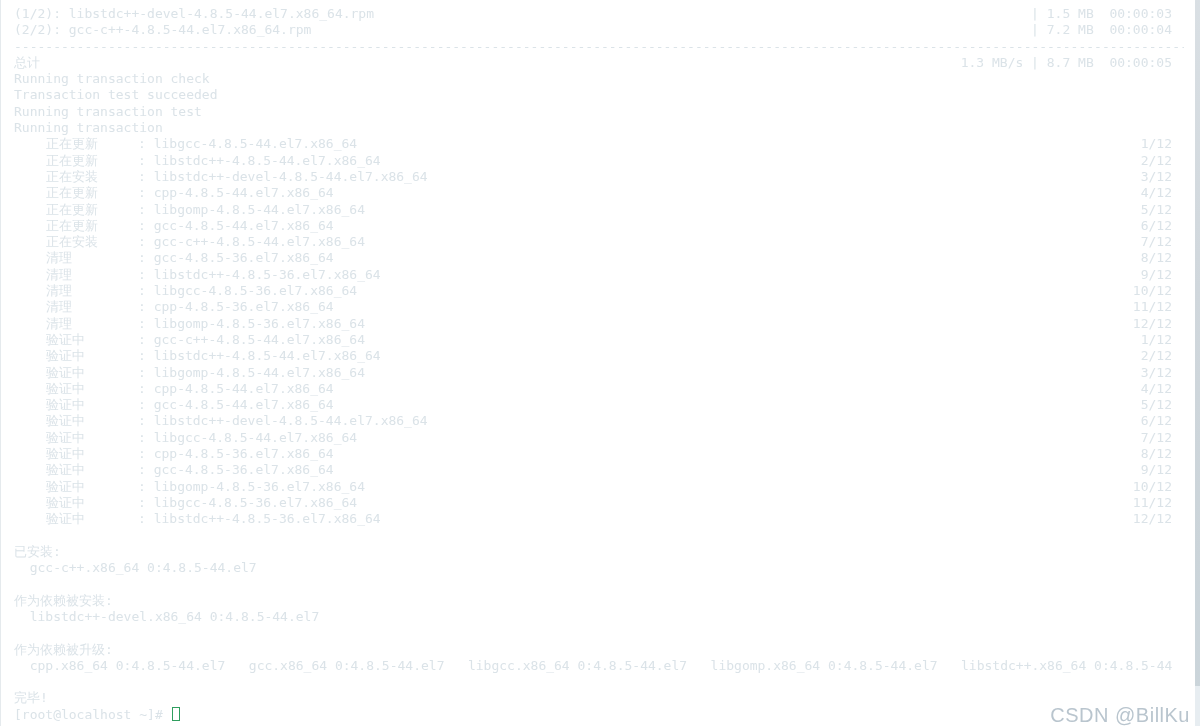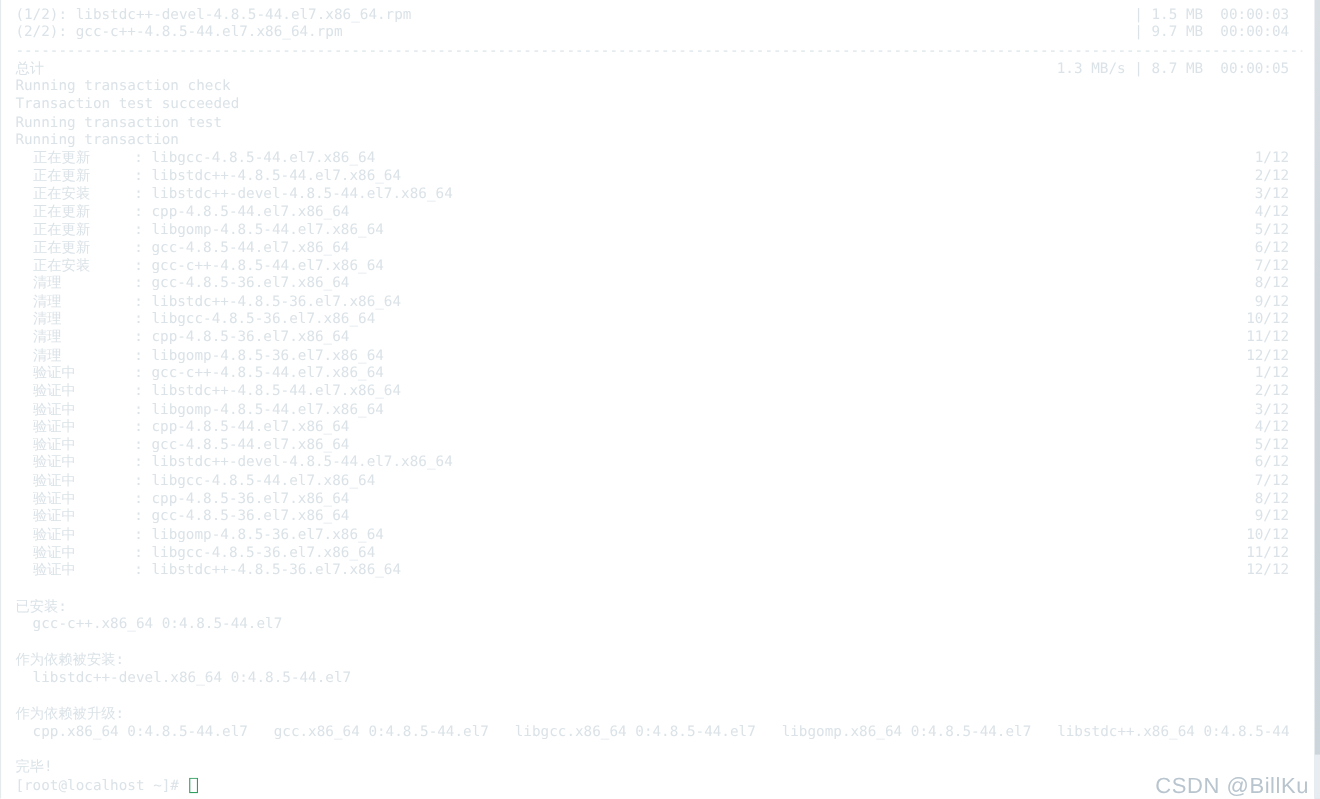--- a/index.html
+++ b/index.html
@@ -25,21 +25,21 @@
   }
   .term-body {
     position: absolute; left: 0; top: 0;
     width: 100%; height: 100%;
     padding: 6px 28px 0 14px;
     box-sizing: border-box;
     cursor: text;
   }
   .row { display: flex; white-space: pre; overflow: hidden; }
   .row .l { white-space: pre; text-align: right; }
-  .row .lab { flex: none; margin-left: 16px; width: 92px; white-space: pre; }
+  .row .lab { flex: none; margin-left: 32px; width: 92px; white-space: pre; }
   .row .name { white-space: pre; }
   .row .num { margin-left: auto; white-space: pre; text-align: left; }
   .row.rule { margin-right: -12px; }
   .cursor {
     display: inline-block;
     width: 8px; height: 14px;
     border: 1px solid #2f9e5f;
     vertical-align: -2px;
     margin-left: 1px;
     box-sizing: border-box;
@@ -64,21 +64,21 @@
     color: #b9c5ce;
     text-align: right;
   }
 </style>
 </head>
 <body>
 
 <div class="terminal">
   <div class="term-body" id="term-body">
       <div class="row"><span class="l">(1/2): libstdc++-devel-4.8.5-44.el7.x86_64.rpm</span><span class="num">| 1.5 MB  00:00:03</span></div>
-      <div class="row"><span class="l">(2/2): gcc-c++-4.8.5-44.el7.x86_64.rpm</span><span class="num">| 9.7 MB  00:00:04</span></div>
+      <div class="row"><span class="l">(2/2): gcc-c++-4.8.5-44.el7.x86_64.rpm</span><span class="num">| 7.2 MB  00:00:04</span></div>
       <div class="row rule"><span class="l">-----------------------------------------------------------------------------------------------------------------------------------------------------------</span></div>
       <div class="row"><span class="l">总计</span><span class="num">1.3 MB/s | 8.7 MB  00:00:05</span></div>
       <div class="row"><span class="l">Running transaction check</span></div>
       <div class="row"><span class="l">Transaction test succeeded</span></div>
       <div class="row"><span class="l">Running transaction test</span></div>
       <div class="row"><span class="l">Running transaction</span></div>
       <div class="row"><span class="lab">正在更新</span><span class="name">: libgcc-4.8.5-44.el7.x86_64</span><span class="num">1/12</span></div>
       <div class="row"><span class="lab">正在更新</span><span class="name">: libstdc++-4.8.5-44.el7.x86_64</span><span class="num">2/12</span></div>
       <div class="row"><span class="lab">正在安装</span><span class="name">: libstdc++-devel-4.8.5-44.el7.x86_64</span><span class="num">3/12</span></div>
       <div class="row"><span class="lab">正在更新</span><span class="name">: cpp-4.8.5-44.el7.x86_64</span><span class="num">4/12</span></div>

